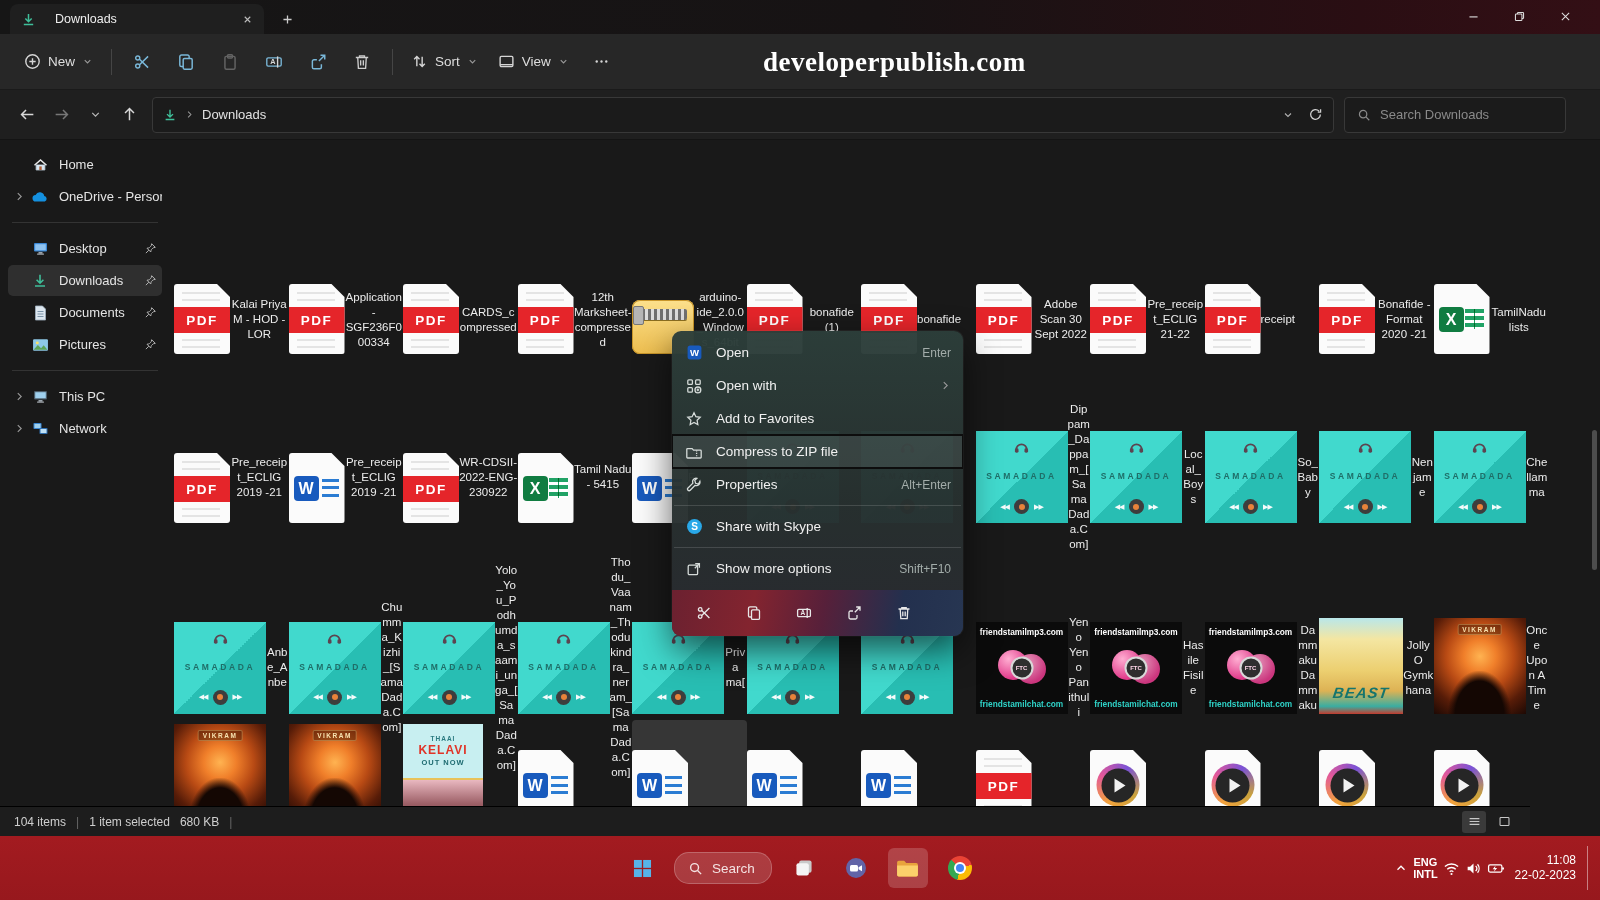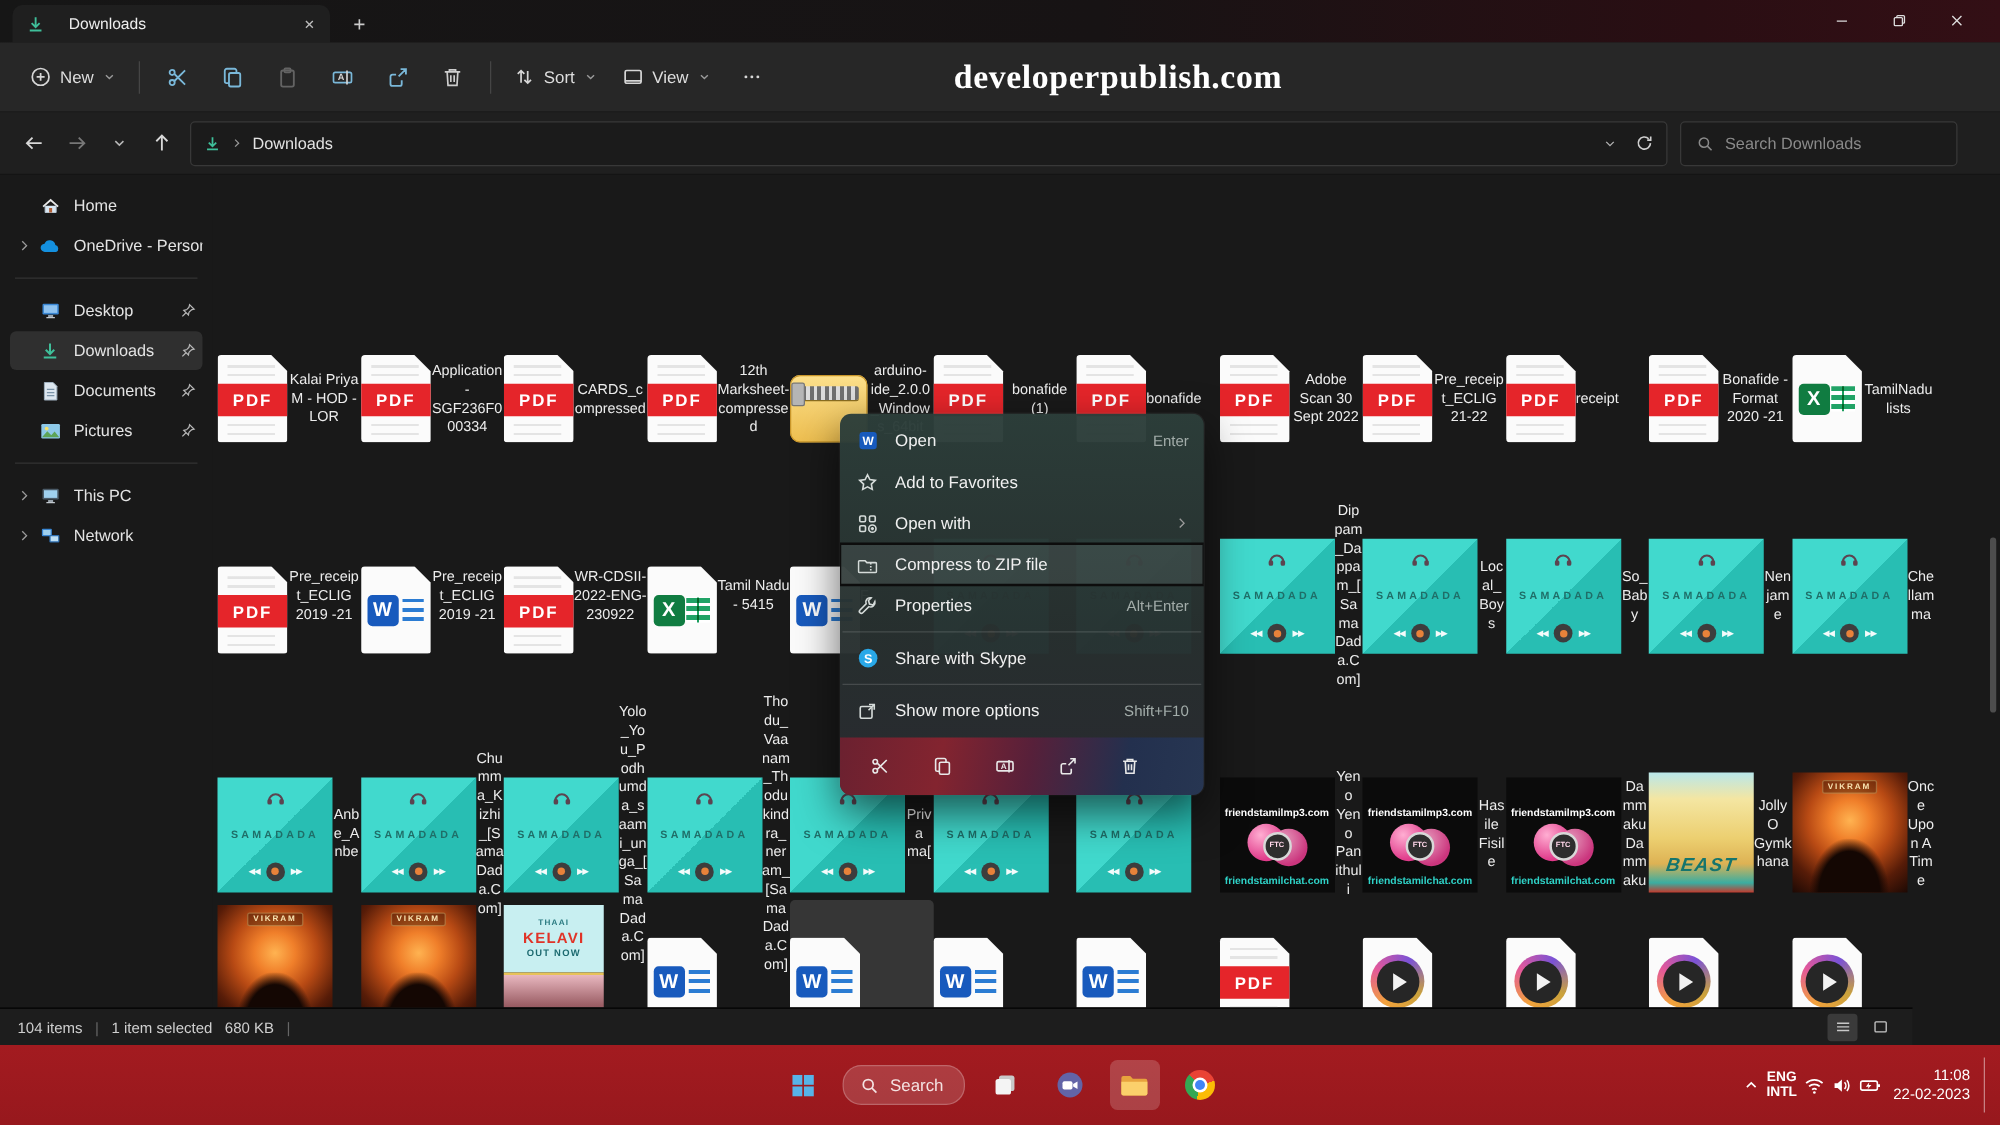--- a/index.html
+++ b/index.html
@@ -85,21 +85,21 @@
   
   .sam{width:92px;height:92px;background:linear-gradient(135deg,#41d9cd 0 50%,#28beb3 50% 100%);
     display:flex;flex-direction:column;align-items:center;justify-content:space-between;padding:9px 0;box-sizing:border-box;}
   .sam .txt{color:#1f6e68;font-size:8.5px;font-weight:bold;letter-spacing:2.6px;}
   .ctrl{display:flex;align-items:center;gap:5px;}
   .ctrl .ar{color:#fff;font-size:7px;letter-spacing:-1px;opacity:.95;}
   .disc{width:15px;height:15px;border-radius:50%;background:#3d3d3d;display:flex;align-items:center;justify-content:center;}
   .disc i{width:6px;height:6px;border-radius:50%;background:#e8823a;}
   
   .ftc{width:92px;height:92px;background:#0b0b0b;display:flex;flex-direction:column;align-items:center;
-    justify-content:flex-end;padding:5px 1px;box-sizing:border-box;}
+    justify-content:space-between;padding:5px 1px;box-sizing:border-box;}
   .ftc .t{color:#fff;font-size:8.3px;font-weight:bold;white-space:nowrap;}
   .ftc .b{color:#2fd3c8;font-size:8.3px;font-weight:bold;white-space:nowrap;}
   .ftcmid{position:relative;width:52px;height:44px;}
   .ftcmid:before,.ftcmid:after{content:"";position:absolute;width:30px;height:30px;border-radius:50%;
     background:radial-gradient(circle at 35% 30%,#ffaed2,#e03a8a 70%);}
   .ftcmid:before{left:2px;top:4px;}
   .ftcmid:after{right:2px;top:8px;opacity:.9;}
   .ftcd{position:absolute;left:50%;top:50%;transform:translate(-50%,-50%);width:19px;height:19px;border-radius:50%;
     background:#2e2e2e;border:2px solid #d8d8d8;color:#ffd7ea;font-size:6px;font-weight:bold;
     display:flex;align-items:center;justify-content:center;z-index:2;}
@@ -1100,41 +1100,41 @@
             <rect x="1.5" y="1.5" width="13" height="13" rx="2.5" fill="#185abd"></rect>
             <text x="8" y="11.5" font-size="9" font-weight="bold" fill="#fff" text-anchor="middle">W</text>
           </svg>
         </span>
         <span class="cml">Open</span>
         <span class="cms">Enter</span>
       </div>
       <div class="cm-item">
         <span class="cm-ico">
           <svg width="16" height="16" viewBox="0 0 16 16" fill="none" stroke="currentColor" stroke-width="1.3">
-            <path d="M8 1.8l1.9 3.9 4.3.6-3.1 3 .7 4.2L8 11.5l-3.8 2 .7-4.2-3.1-3 4.3-.6z"></path>
-          </svg>
-        </span>
-        <span class="cml">Add to Favorites</span>
-      </div>
-      <div class="cm-item">
-        <span class="cm-ico">
-          <svg width="16" height="16" viewBox="0 0 16 16" fill="none" stroke="currentColor" stroke-width="1.3">
             <rect x="1.8" y="1.8" width="4.6" height="4.6" rx="1"></rect>
             <rect x="1.8" y="9.6" width="4.6" height="4.6" rx="1"></rect>
             <rect x="9.6" y="1.8" width="4.6" height="4.6" rx="1"></rect>
             <circle cx="11.9" cy="11.9" r="2.9"></circle>
             <path d="M11.9 10.6v2.6M10.6 11.9h2.6"></path>
           </svg>
         </span>
         <span class="cml">Open with</span>
         <span class="cms">
           <svg width="11" height="11" viewBox="0 0 16 16" fill="none" stroke="#9a9a9a" stroke-width="1.6">
             <path d="M5.5 3l5 5-5 5"></path>
           </svg>
         </span>
+      </div>
+      <div class="cm-item">
+        <span class="cm-ico">
+          <svg width="16" height="16" viewBox="0 0 16 16" fill="none" stroke="currentColor" stroke-width="1.3">
+            <path d="M8 1.8l1.9 3.9 4.3.6-3.1 3 .7 4.2L8 11.5l-3.8 2 .7-4.2-3.1-3 4.3-.6z"></path>
+          </svg>
+        </span>
+        <span class="cml">Add to Favorites</span>
       </div>
       <div class="cm-item hl">
         <span class="cm-ico">
           <svg width="16" height="16" viewBox="0 0 16 16" fill="none" stroke="currentColor" stroke-width="1.3">
             <path d="M1.6 4.6h4.5l1.4 1.5h6.9a.8.8 0 0 1 .8.8v6.3a.8.8 0 0 1-.8.8H1.6a.8.8 0 0 1-.8-.8V5.4a.8.8 0 0 1 .8-.8z"></path>
             <path d="M10.6 6.4v1.1M10.6 8.8v1.1M10.6 11.2v1.1"></path>
           </svg>
         </span>
         <span class="cml">Compress to ZIP file</span>
       </div>

